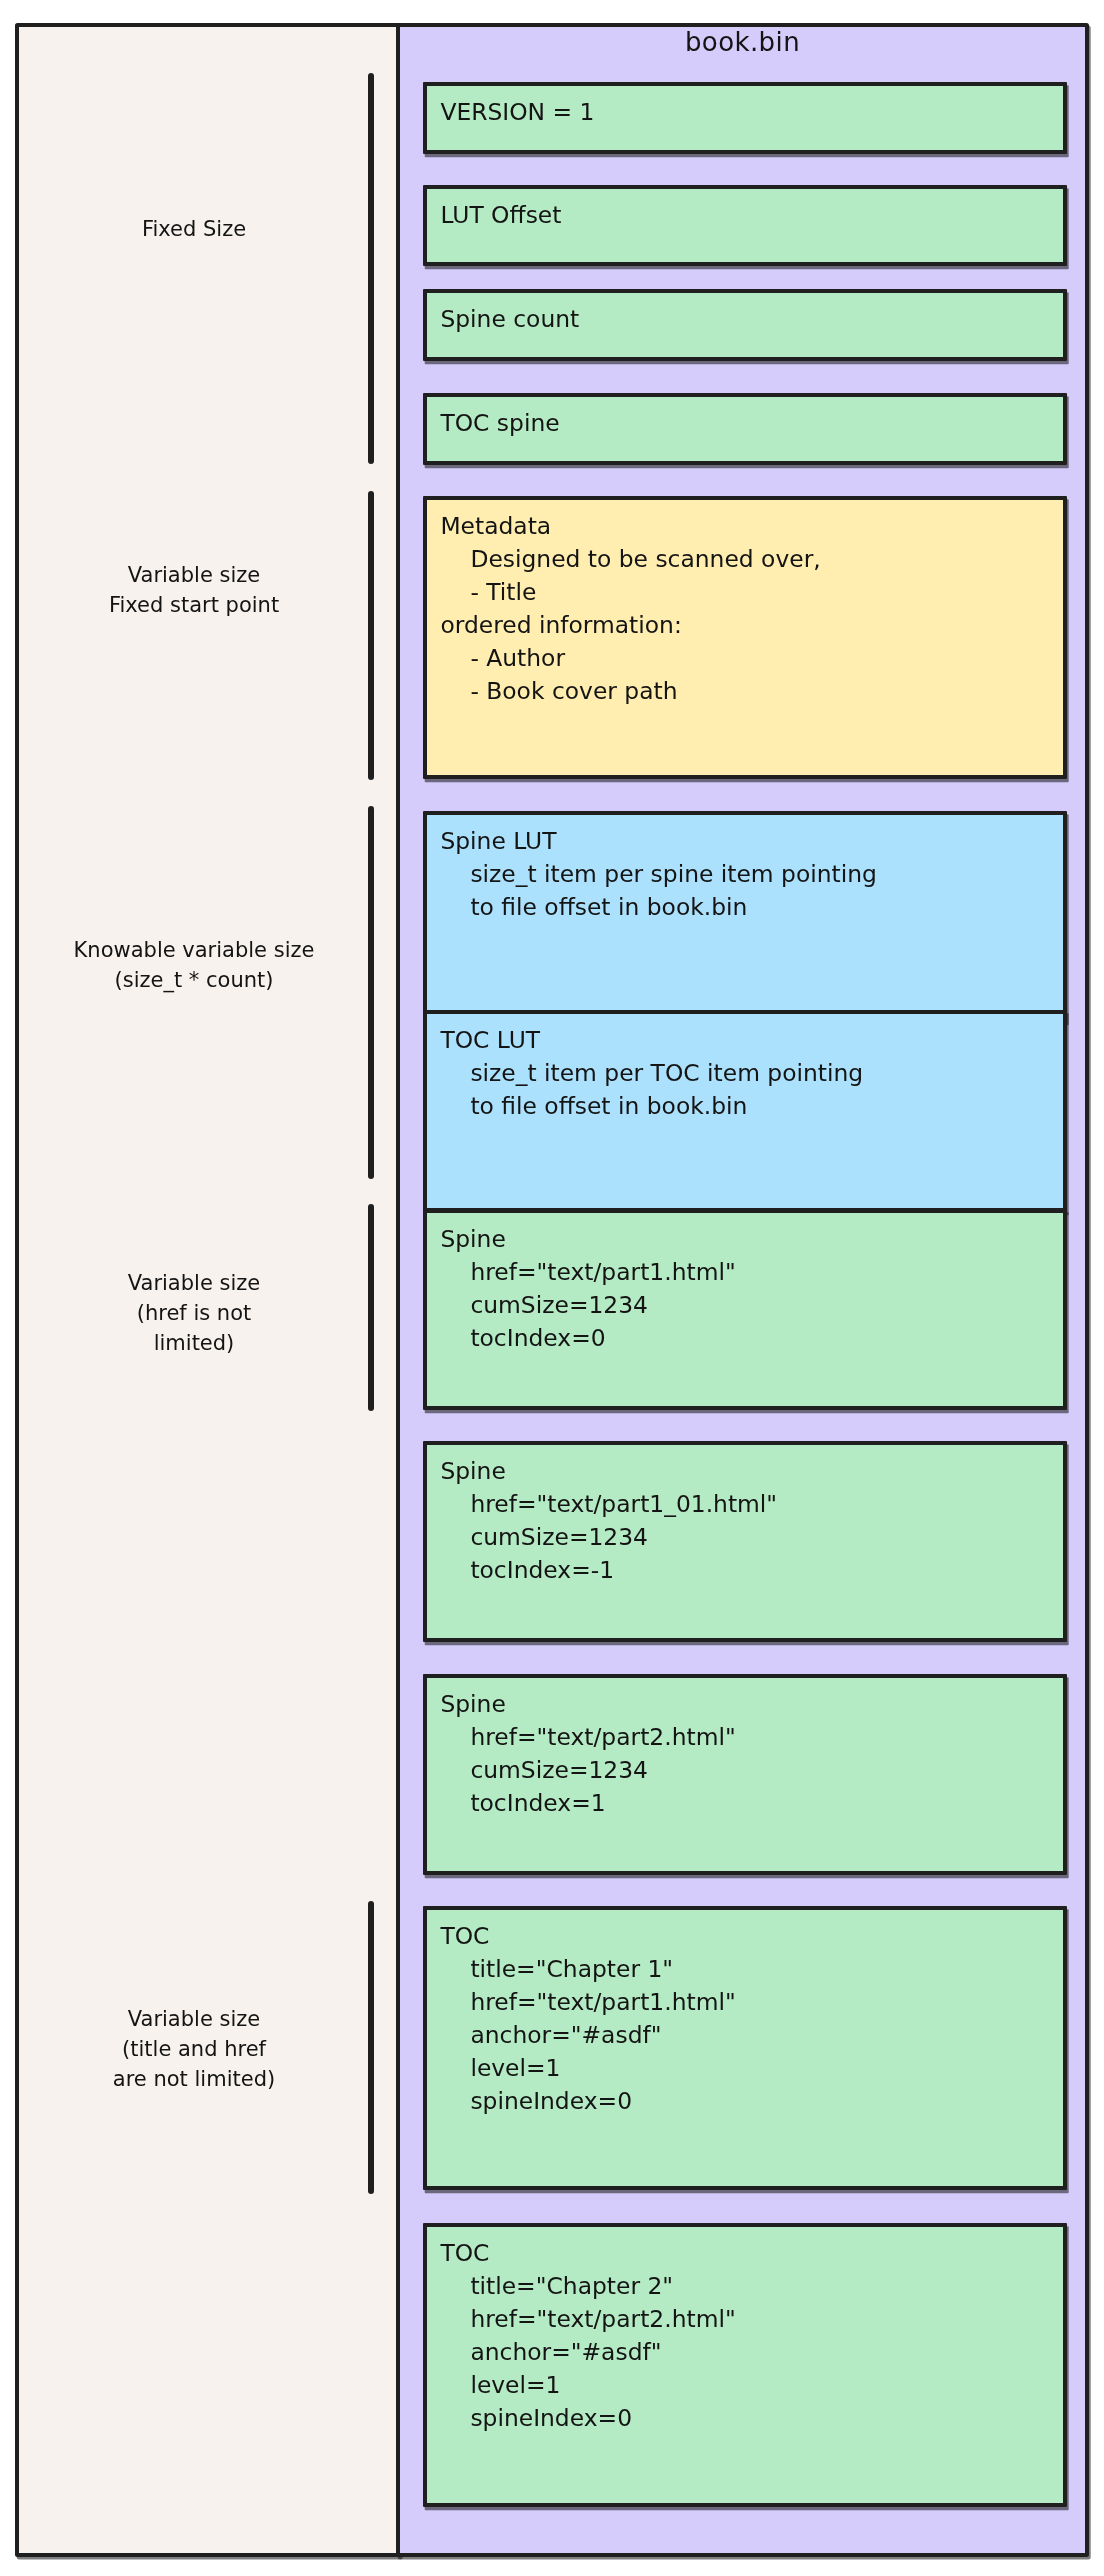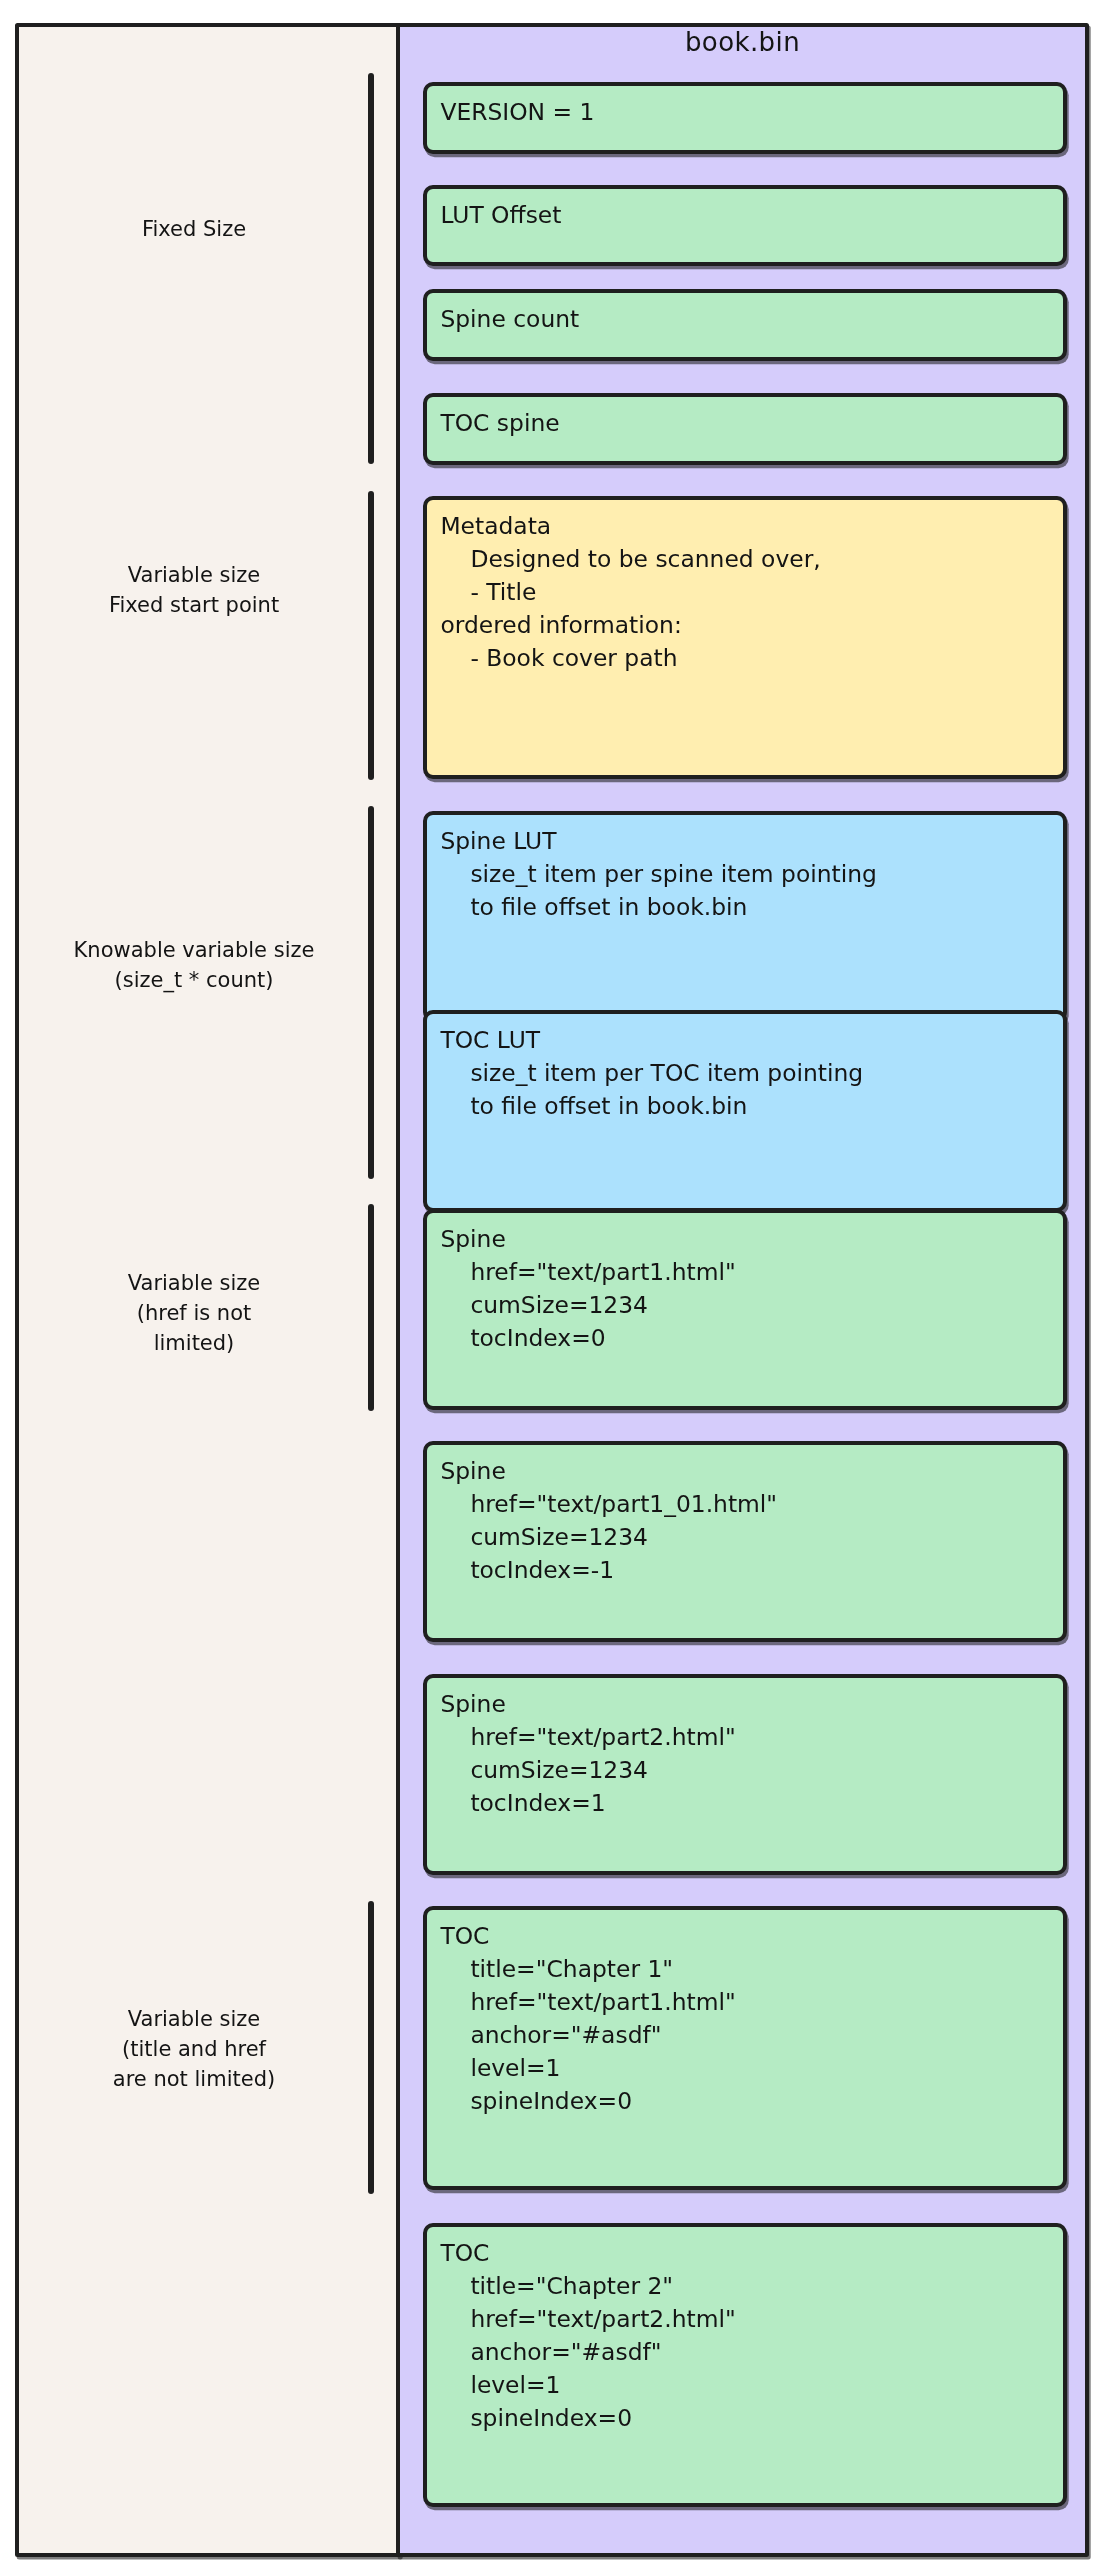--- a/index.html
+++ b/index.html
@@ -81,21 +81,21 @@
     white-space: pre-line;
   }
 
   
   .box {
     position: absolute;
     left: 408px;
     width: 644px;
     box-sizing: border-box;
     border: 4.2px solid #1f1f1f;
-    border-radius: 10px;
+    border-radius: 1px;
     box-shadow: 1.7px 3.3px 0 rgba(20,20,20,.55);
     padding: 9.2px 13.4px 11px 13.4px;
     z-index: 3;
   }
   .box .line {
     font-size: 23.4px;
     line-height: 33px;
     color: #141414;
     white-space: pre;
   }
@@ -173,20 +173,21 @@
 
   <div class="box c-green" id="box-toccnt">
     <div class="line">TOC spine</div>
   </div>
 
   <div class="box c-yellow" id="box-metadata">
     <div class="line">Metadata</div>
     <div class="line indent">Designed to be scanned over,</div>
     <div class="line indent">- Title</div>
     <div class="line">ordered information:</div>
+    <div class="line indent">- Author</div>
     <div class="line indent">- Book cover path</div>
   </div>
 
   <div class="box c-blue" id="box-spinelut">
     <div class="line">Spine LUT</div>
     <div class="line indent">size_t item per spine item pointing</div>
     <div class="line indent">to file offset in book.bin</div>
   </div>
 
   <div class="box c-blue" id="box-toclut">

